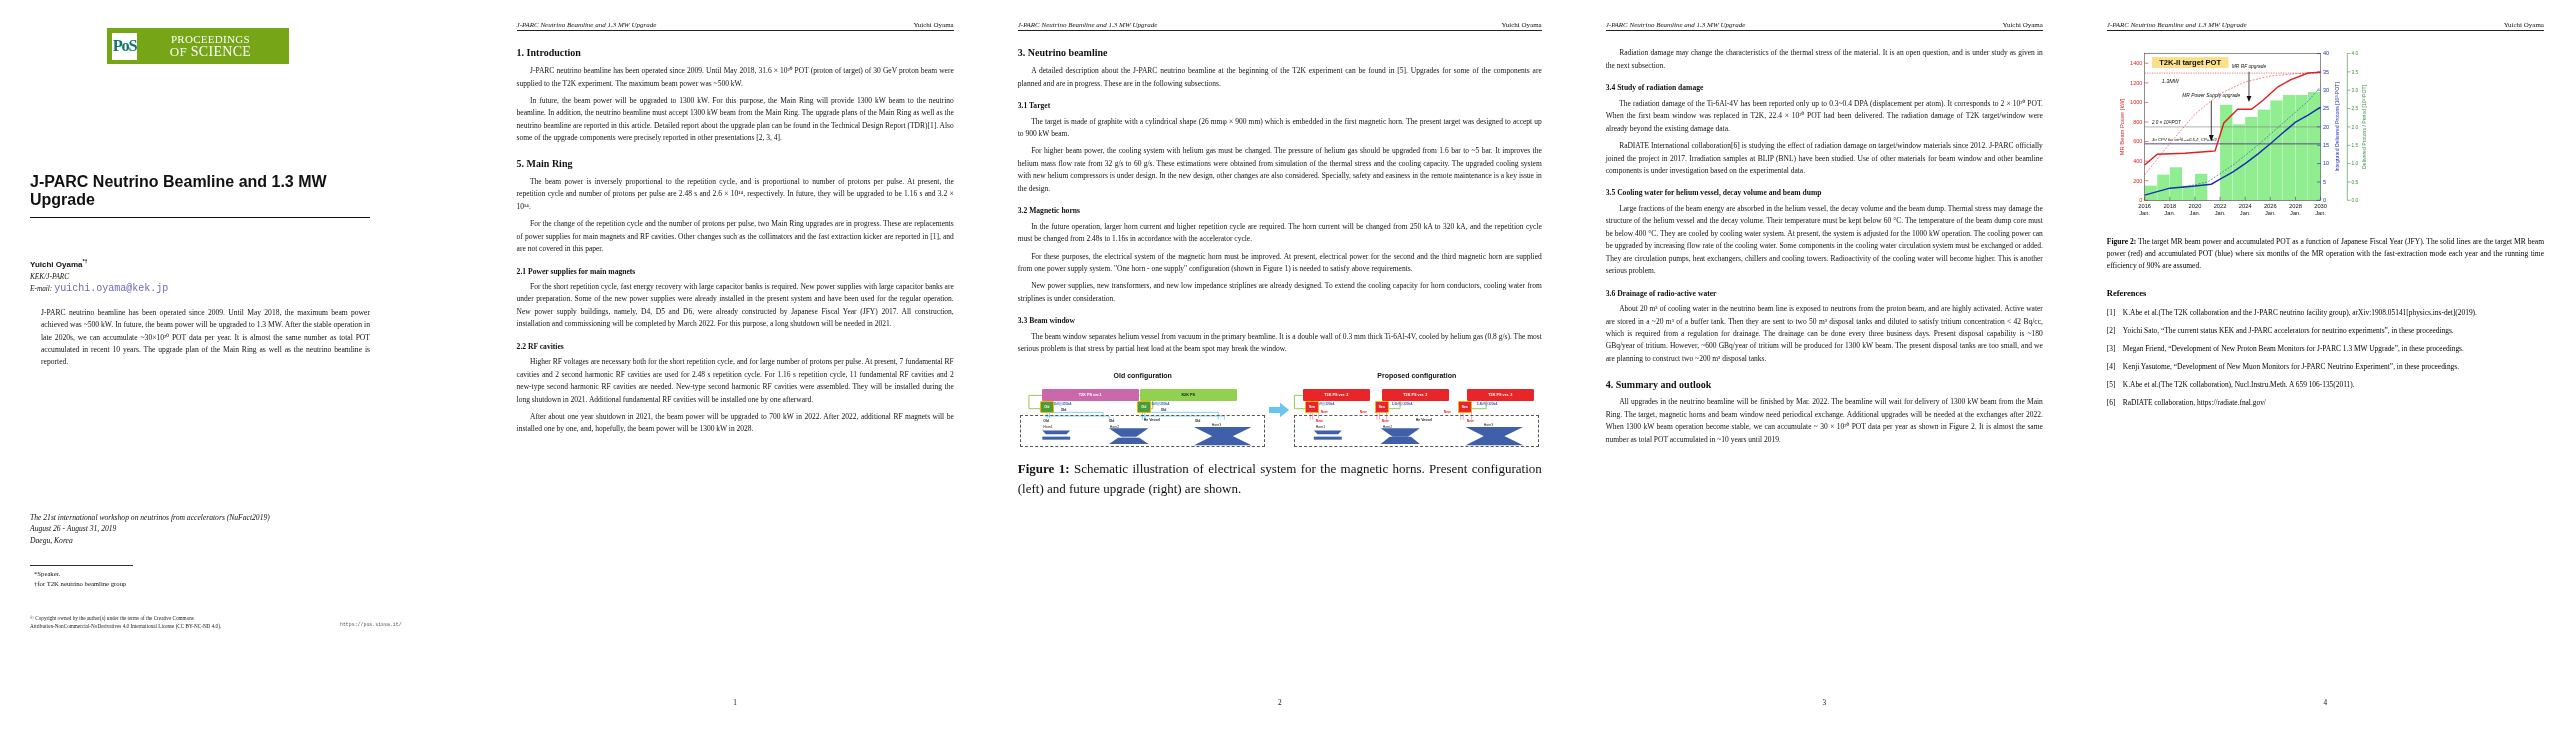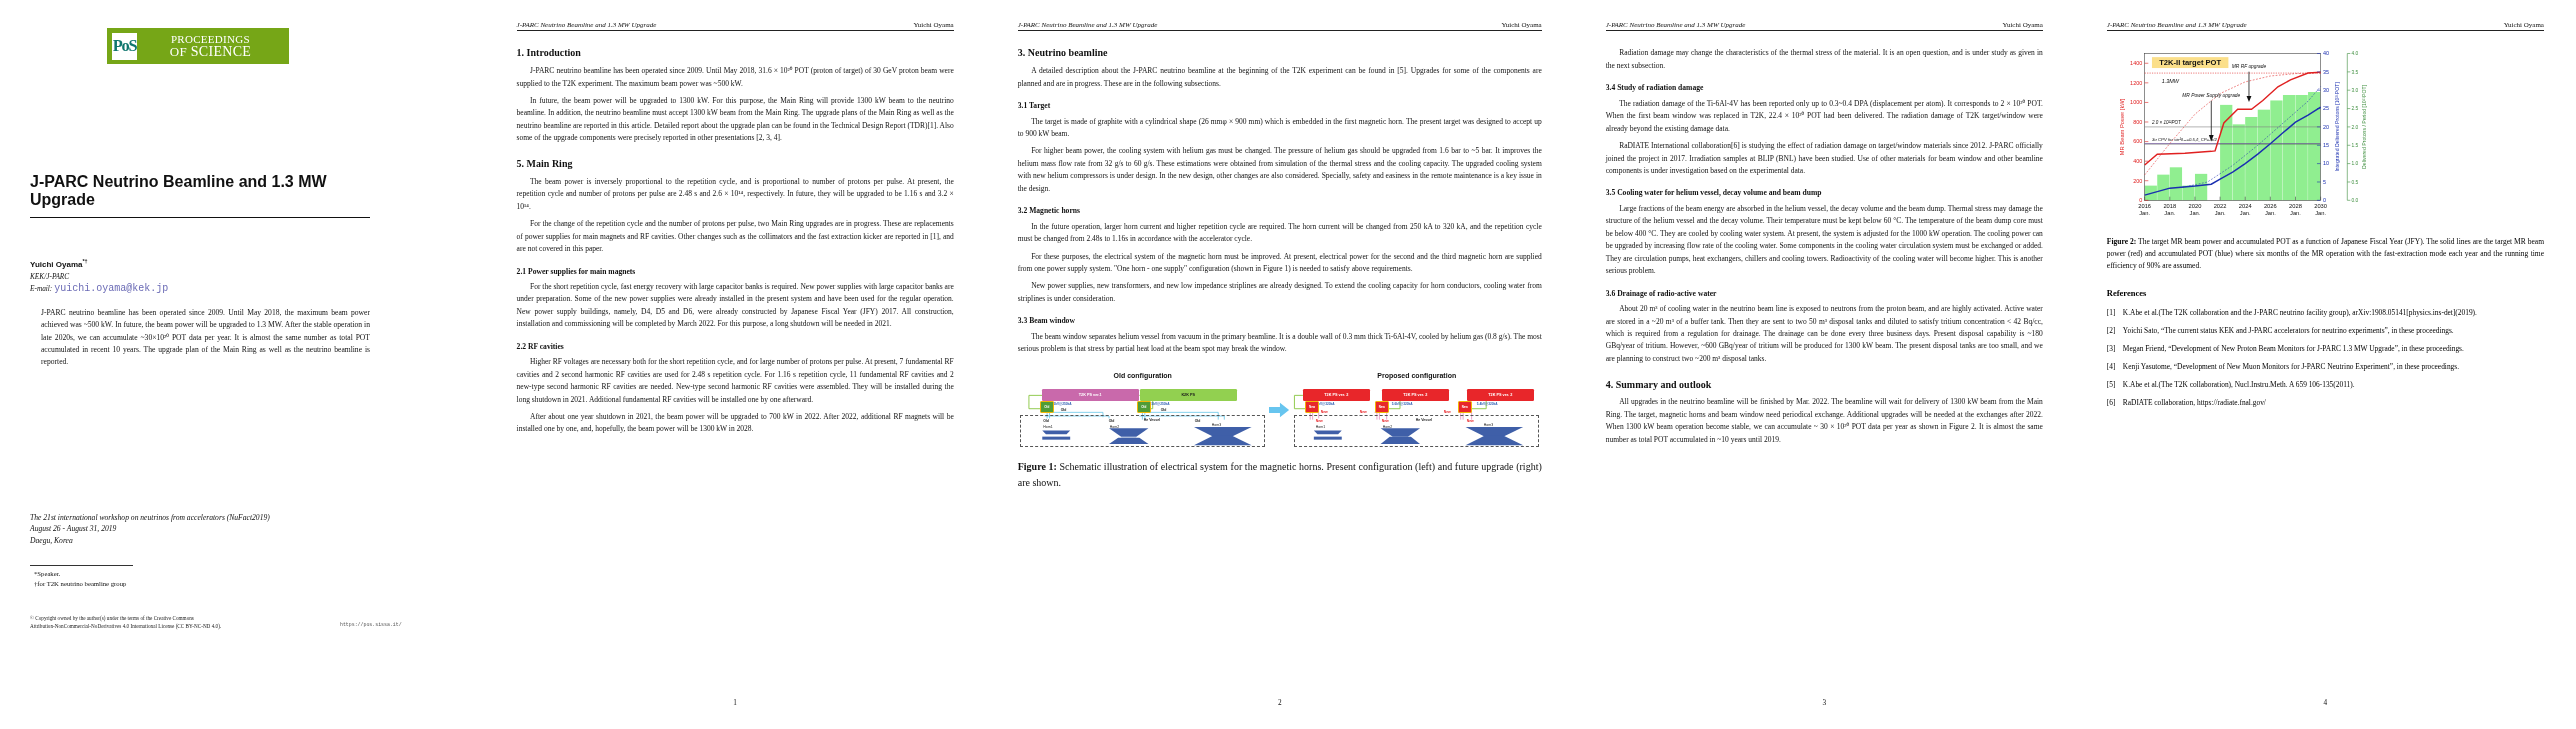--- a/index.html
+++ b/index.html
@@ -73,21 +73,21 @@
   .sw{position:absolute;width:12px;height:10.3px;border-radius:1.2px;display:flex;align-items:center;justify-content:center;
       font-family:"Liberation Sans",sans-serif;font-size:3px;font-weight:bold;color:#fff;border:1.2px solid #f2b705;}
   .sw-old{background:#4f9c36;}
   .sw-new{background:#e8262a;}
   .tagOld{position:absolute;font-family:"Liberation Sans",sans-serif;font-size:3.4px;font-weight:bold;color:#1a1a1a;}
   .tagNew{position:absolute;font-family:"Liberation Sans",sans-serif;font-size:3.4px;font-weight:bold;color:#e8262a;}
   .vessel{position:absolute;left:2.4px;top:32px;width:243px;height:30px;border:0.6px dashed #555;}
   .vlabel{position:absolute;font-family:"Liberation Sans",sans-serif;font-size:3.5px;font-weight:bold;color:#1a1a1a;}
   .hornlbl{position:absolute;font-family:"Liberation Sans",sans-serif;font-size:3.5px;color:#1a1a1a;}
   .arrow{width:24px;display:flex;align-items:center;justify-content:center;}
-  .fig1-cap{margin-top:9.7px;font-size:10px;line-height:1.6;text-align:justify;}
+  .fig1-cap{margin-top:9.7px;font-size:13px;line-height:1.6;text-align:justify;}
   .fig1-cap b{font-weight:bold;}
 
   
   .fig2{margin-top:13.4px;}
   .fig2-cap{margin-top:7.3px;font-size:7.5px;line-height:1.6;text-align:justify;}
 
   
   h2.refs{font-family:"Liberation Serif",serif;font-weight:bold;font-size:8.5px;margin:16px 0 8.5px 0;}
   .ref{display:flex;font-size:7.4px;line-height:1.55;margin-bottom:6.7px;}
   .ref .n{width:16px;flex:0 0 16px;}

